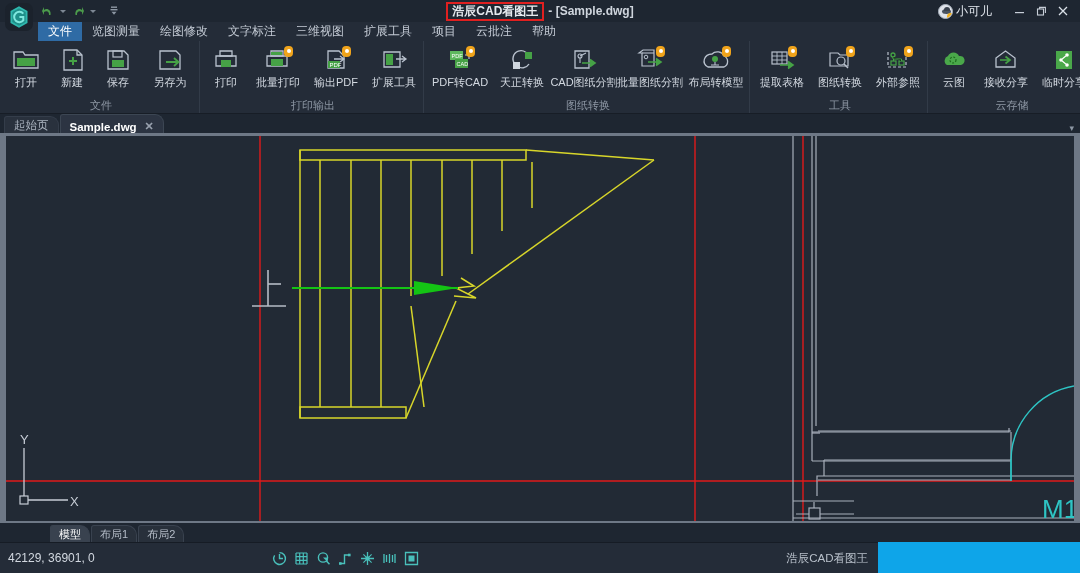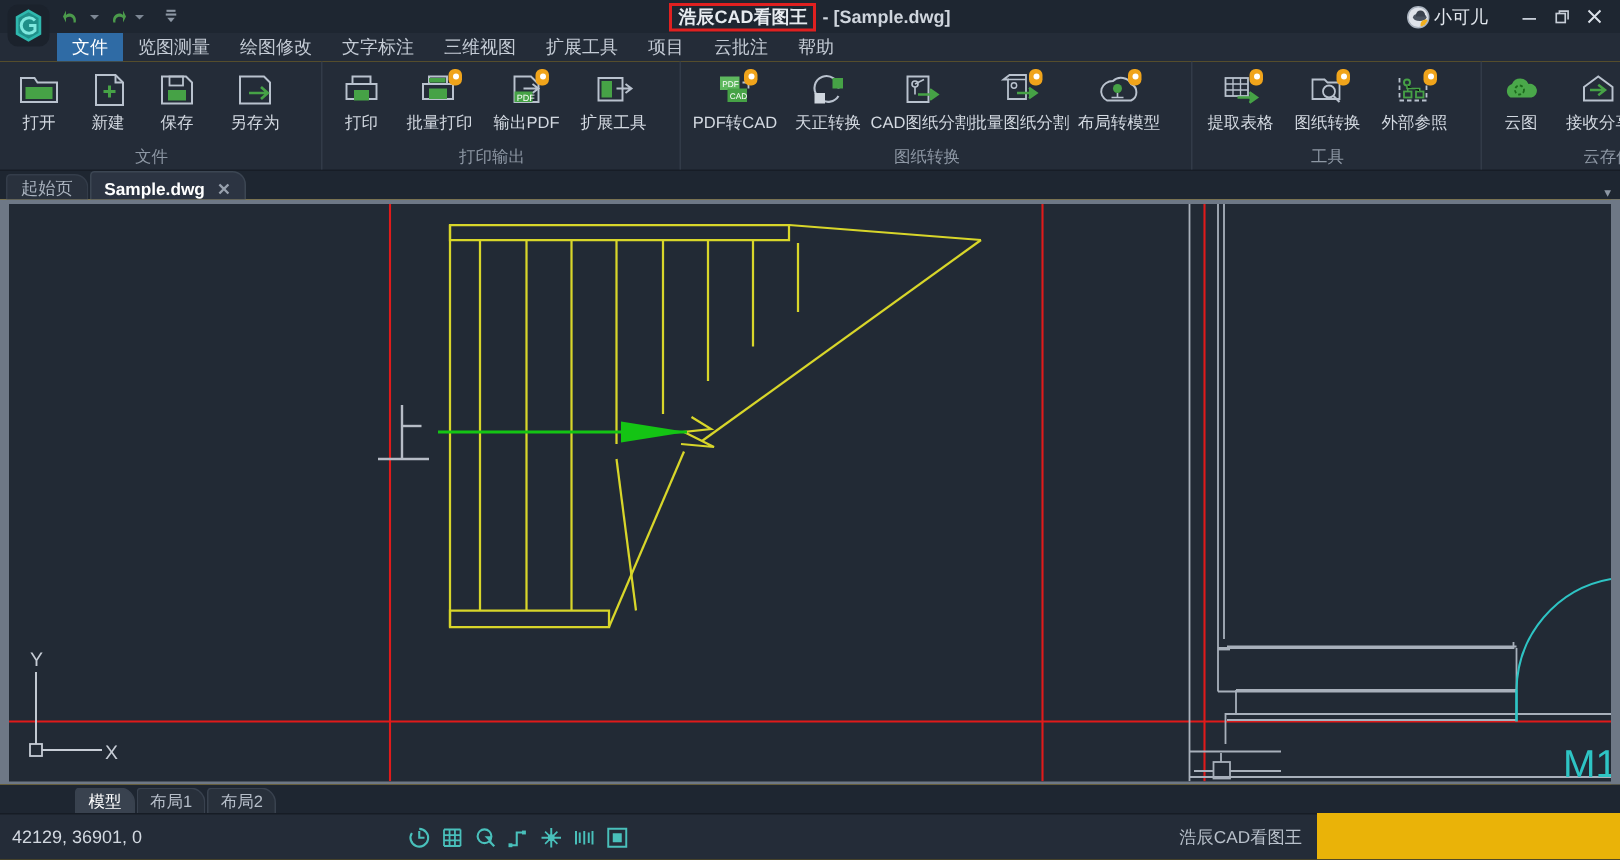--- a/index.html
+++ b/index.html
@@ -2,21 +2,21 @@
 <html><head>
 <meta charset="utf-8">
 <style>
   * { box-sizing: border-box; margin: 0; padding: 0; }
   html, body {
     width: 1080px; height: 573px;
     background: #1f2630;
     font-family: "Liberation Sans", sans-serif;
     overflow: hidden;
   }
-  #app { position: relative; width: 1080px; height: 573px; background: #eab308; }
+  #app { position: relative; width: 1080px; height: 573px; background: #0ea5e9; }
 
   
   .titlebar {
     position: absolute; left: 0; top: 0; width: 1080px; height: 22px;
     background: #1e2631;
     display: flex; align-items: center;
   }
   .logo-wrap {
     position: absolute; left: 2px; top: 0px; width: 34px; height: 34px;
     display: flex; align-items: center; justify-content: center;
@@ -96,21 +96,21 @@
 
   
   .ribbon {
     position: absolute; left: 0; top: 41px; width: 1080px; height: 73px;
     background: #242c38; border-bottom: 1px solid #171d26;
     display: flex; align-items: stretch;
   }
   .rgroup {
     display: flex; flex-direction: column; justify-content: space-between;
     border-right: 1px solid #323b48;
-    padding: 2px 15px 0 3px;
+    padding: 2px 0 0 3px;
   }
   .rgroup:last-child { border-right: none; }
   .rgroup-items { display: flex; align-items: flex-start; height: 54px; }
   .rgroup-title {
     text-align: center; color: #8d97a4; font-size: 11px; height: 15px; line-height: 15px;
   }
   .ritem {
     width: 46px; display: flex; flex-direction: column; align-items: center;
     cursor: pointer; padding-top: 3px; border-radius: 2px;
   }

